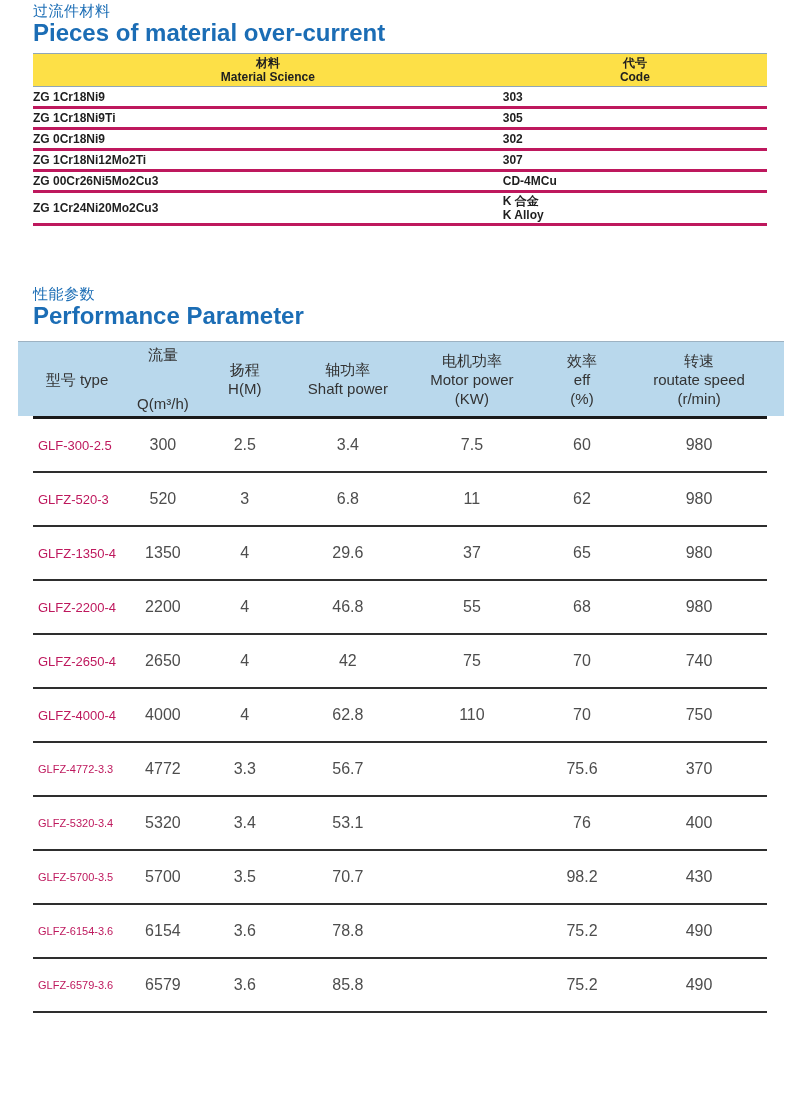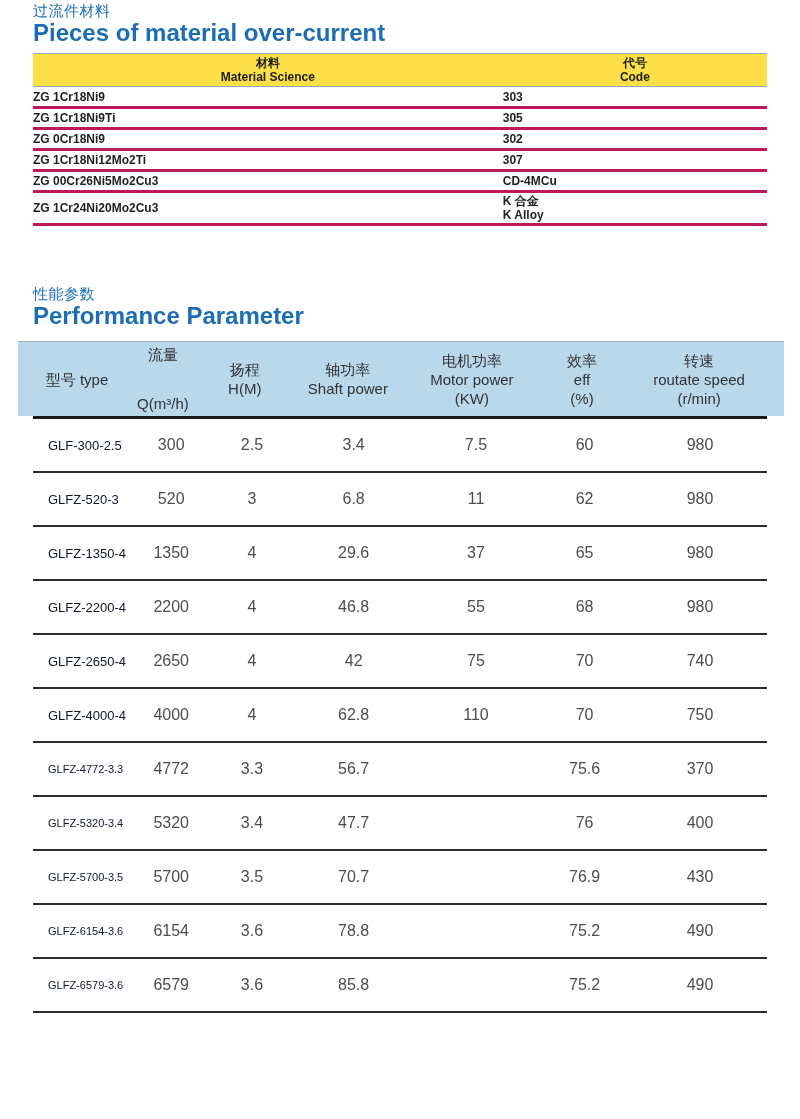--- a/index.html
+++ b/index.html
@@ -53,21 +53,21 @@
     display:flex; flex-direction:column; justify-content:center;
     text-align:center; font-size:15px; color:#333333; line-height:19px;
   }
   .t2-underline { margin-left:33px; width:734px; height:3px; background:#1a1a1a; }
   .t2-body { margin-left:33px; width:734px; }
   .t2-row {
     display:flex; align-items:center;
     height:54px; border-bottom:2px solid #2e2e2e;
   }
   .t2-row .cell { text-align:center; font-size:16px; color:#4d4d4d; }
-  .t2-row .cell.model { text-align:left; padding-left:5px; font-size:13px; color:#0f172a;margin-left:10px; }
+  .t2-row .cell.model { text-align:left; padding-left:5px; font-size:13px; color:#be185d; }
   .t2-row.small .cell.model { font-size:11px; }
 
   
   .c1 { width:12.0%; }
   .c2 { width:11.4%;gap:30px; }
   .c3 { width:10.9%; }
   .c4 { width:17.2%; }
   .c5 { width:16.6%; }
   .c6 { width:13.4%; }
   .c7 { width:18.5%; }
@@ -219,32 +219,32 @@
         <div class="cell c3">3.3</div>
         <div class="cell c4">56.7</div>
         <div class="cell c5"></div>
         <div class="cell c6">75.6</div>
         <div class="cell c7">370</div>
       </div>
       <div class="t2-row small">
         <div class="cell c1 model">GLFZ-5320-3.4</div>
         <div class="cell c2">5320</div>
         <div class="cell c3">3.4</div>
-        <div class="cell c4">47.7</div>
+        <div class="cell c4">53.1</div>
         <div class="cell c5"></div>
         <div class="cell c6">76</div>
         <div class="cell c7">400</div>
       </div>
       <div class="t2-row small">
         <div class="cell c1 model">GLFZ-5700-3.5</div>
         <div class="cell c2">5700</div>
         <div class="cell c3">3.5</div>
         <div class="cell c4">70.7</div>
         <div class="cell c5"></div>
-        <div class="cell c6">76.9</div>
+        <div class="cell c6">98.2</div>
         <div class="cell c7">430</div>
       </div>
       <div class="t2-row small">
         <div class="cell c1 model">GLFZ-6154-3.6</div>
         <div class="cell c2">6154</div>
         <div class="cell c3">3.6</div>
         <div class="cell c4">78.8</div>
         <div class="cell c5"></div>
         <div class="cell c6">75.2</div>
         <div class="cell c7">490</div>

